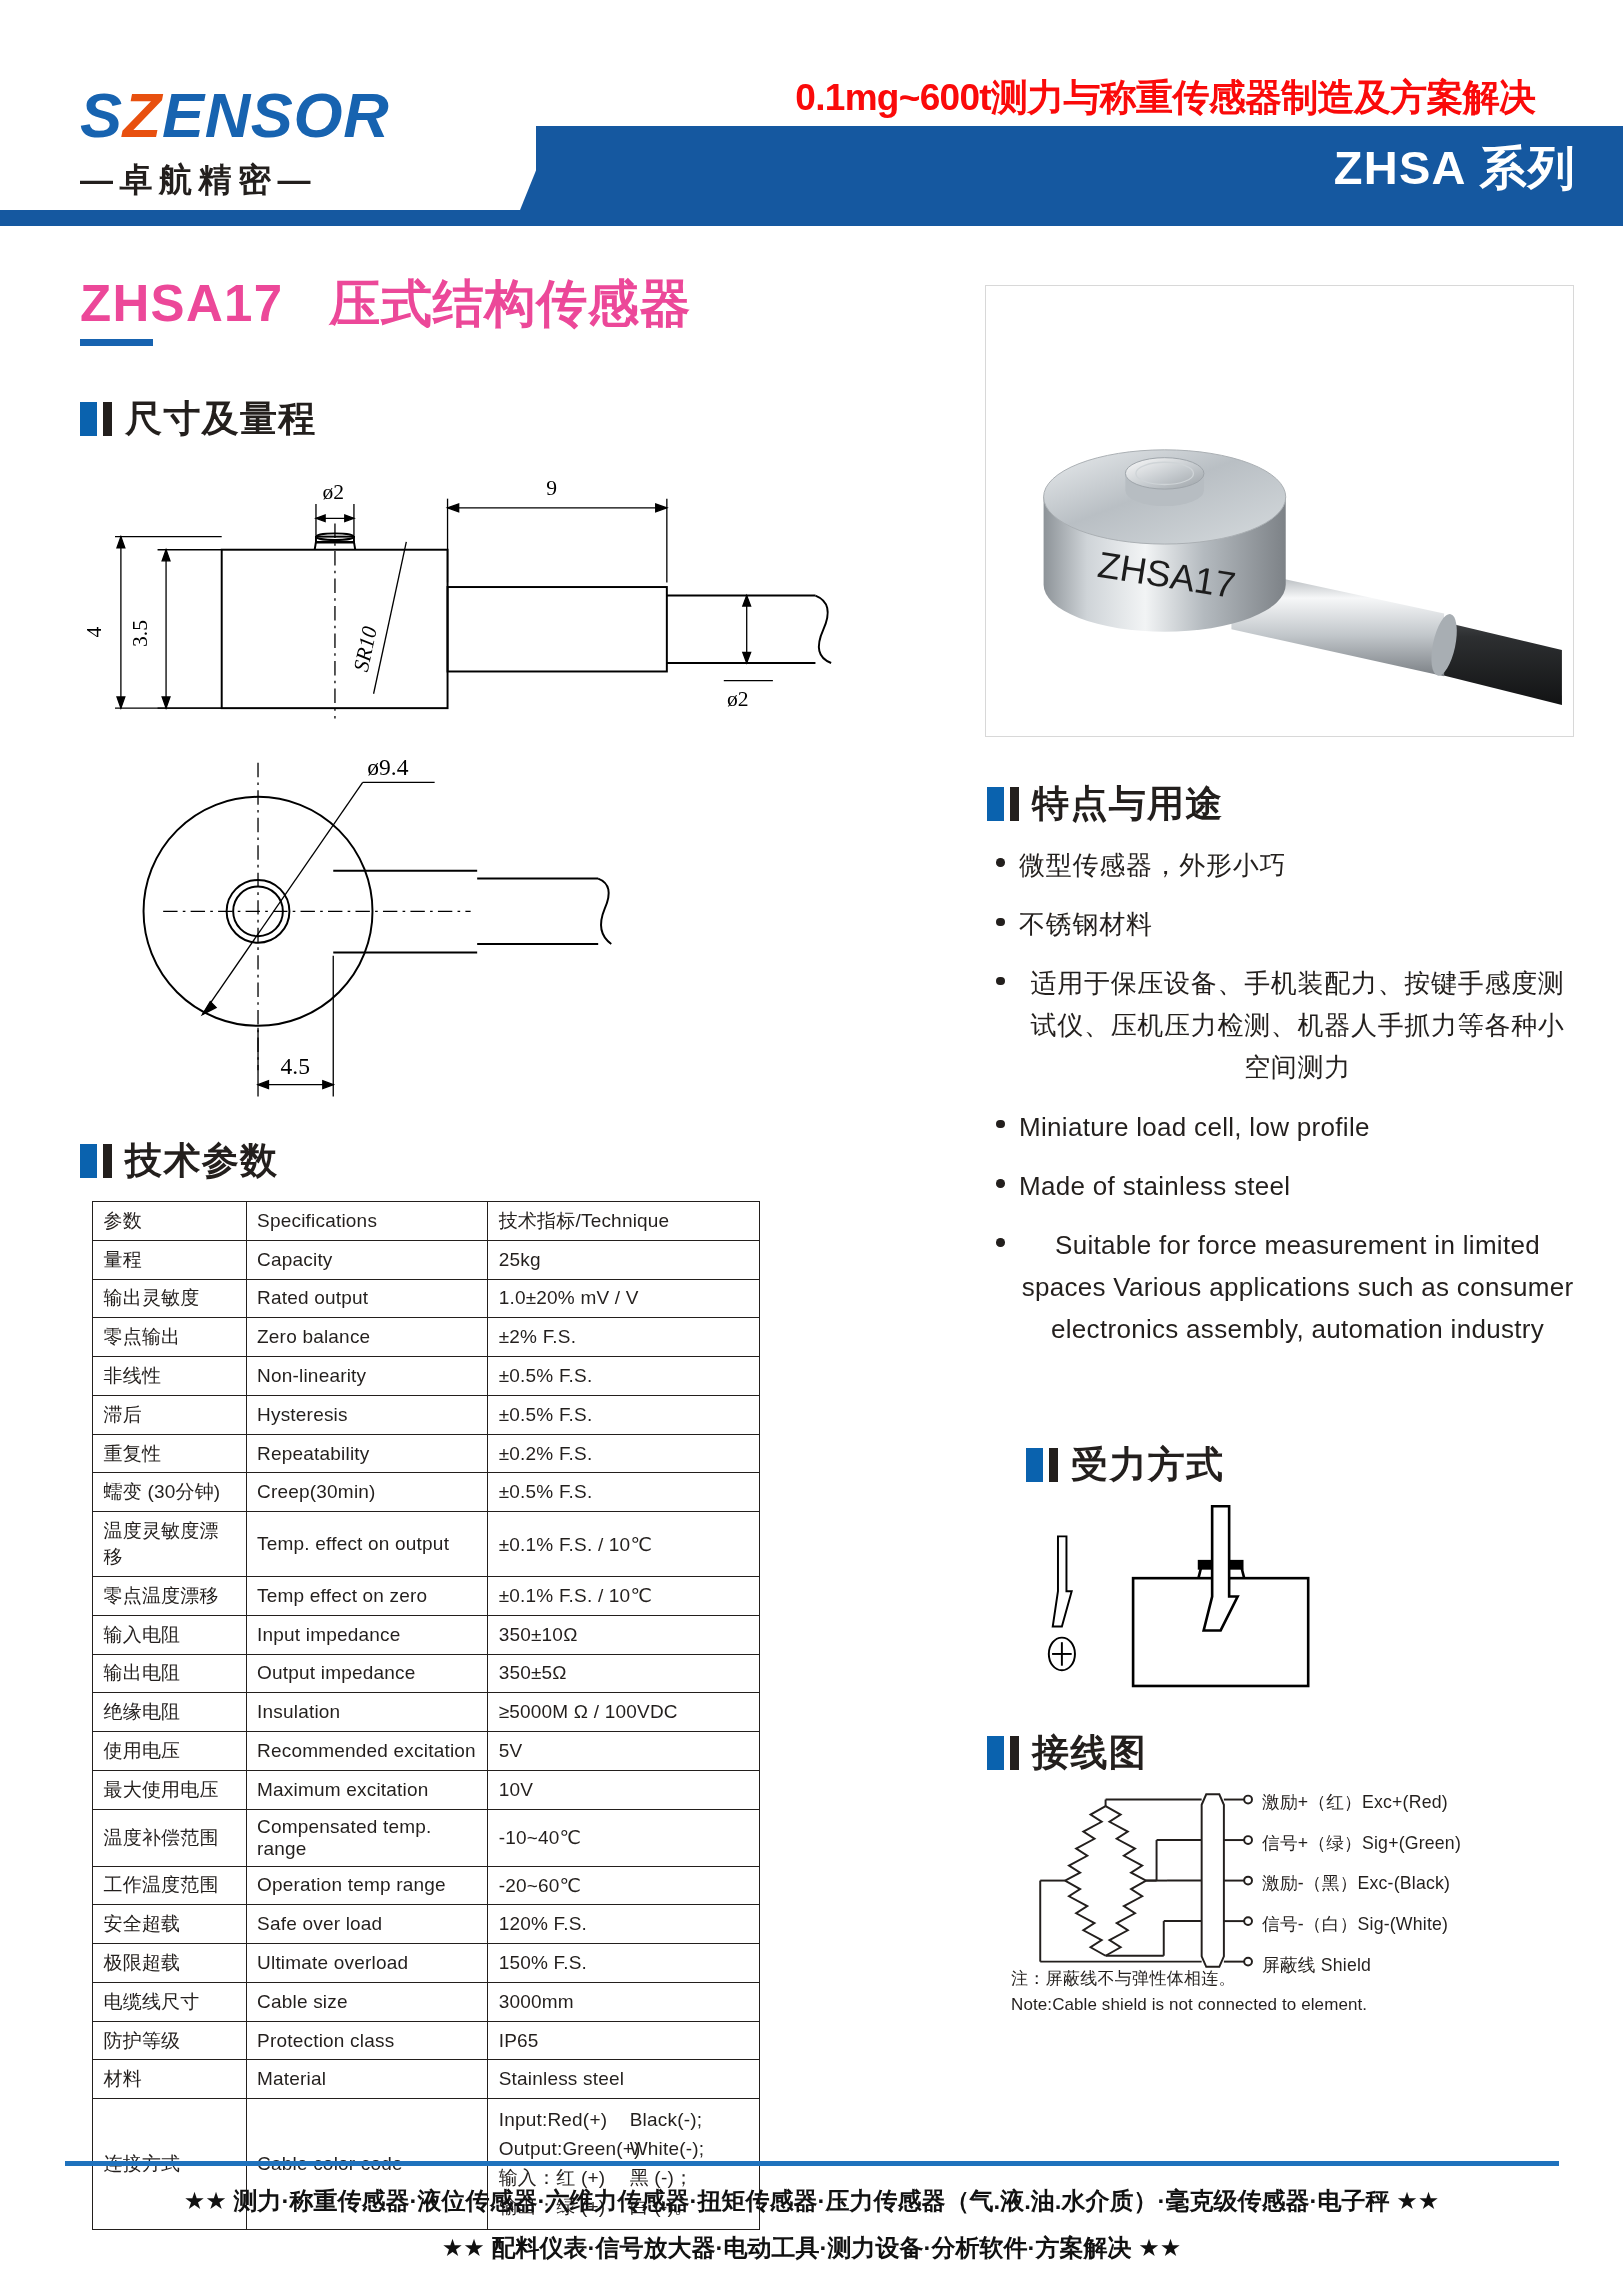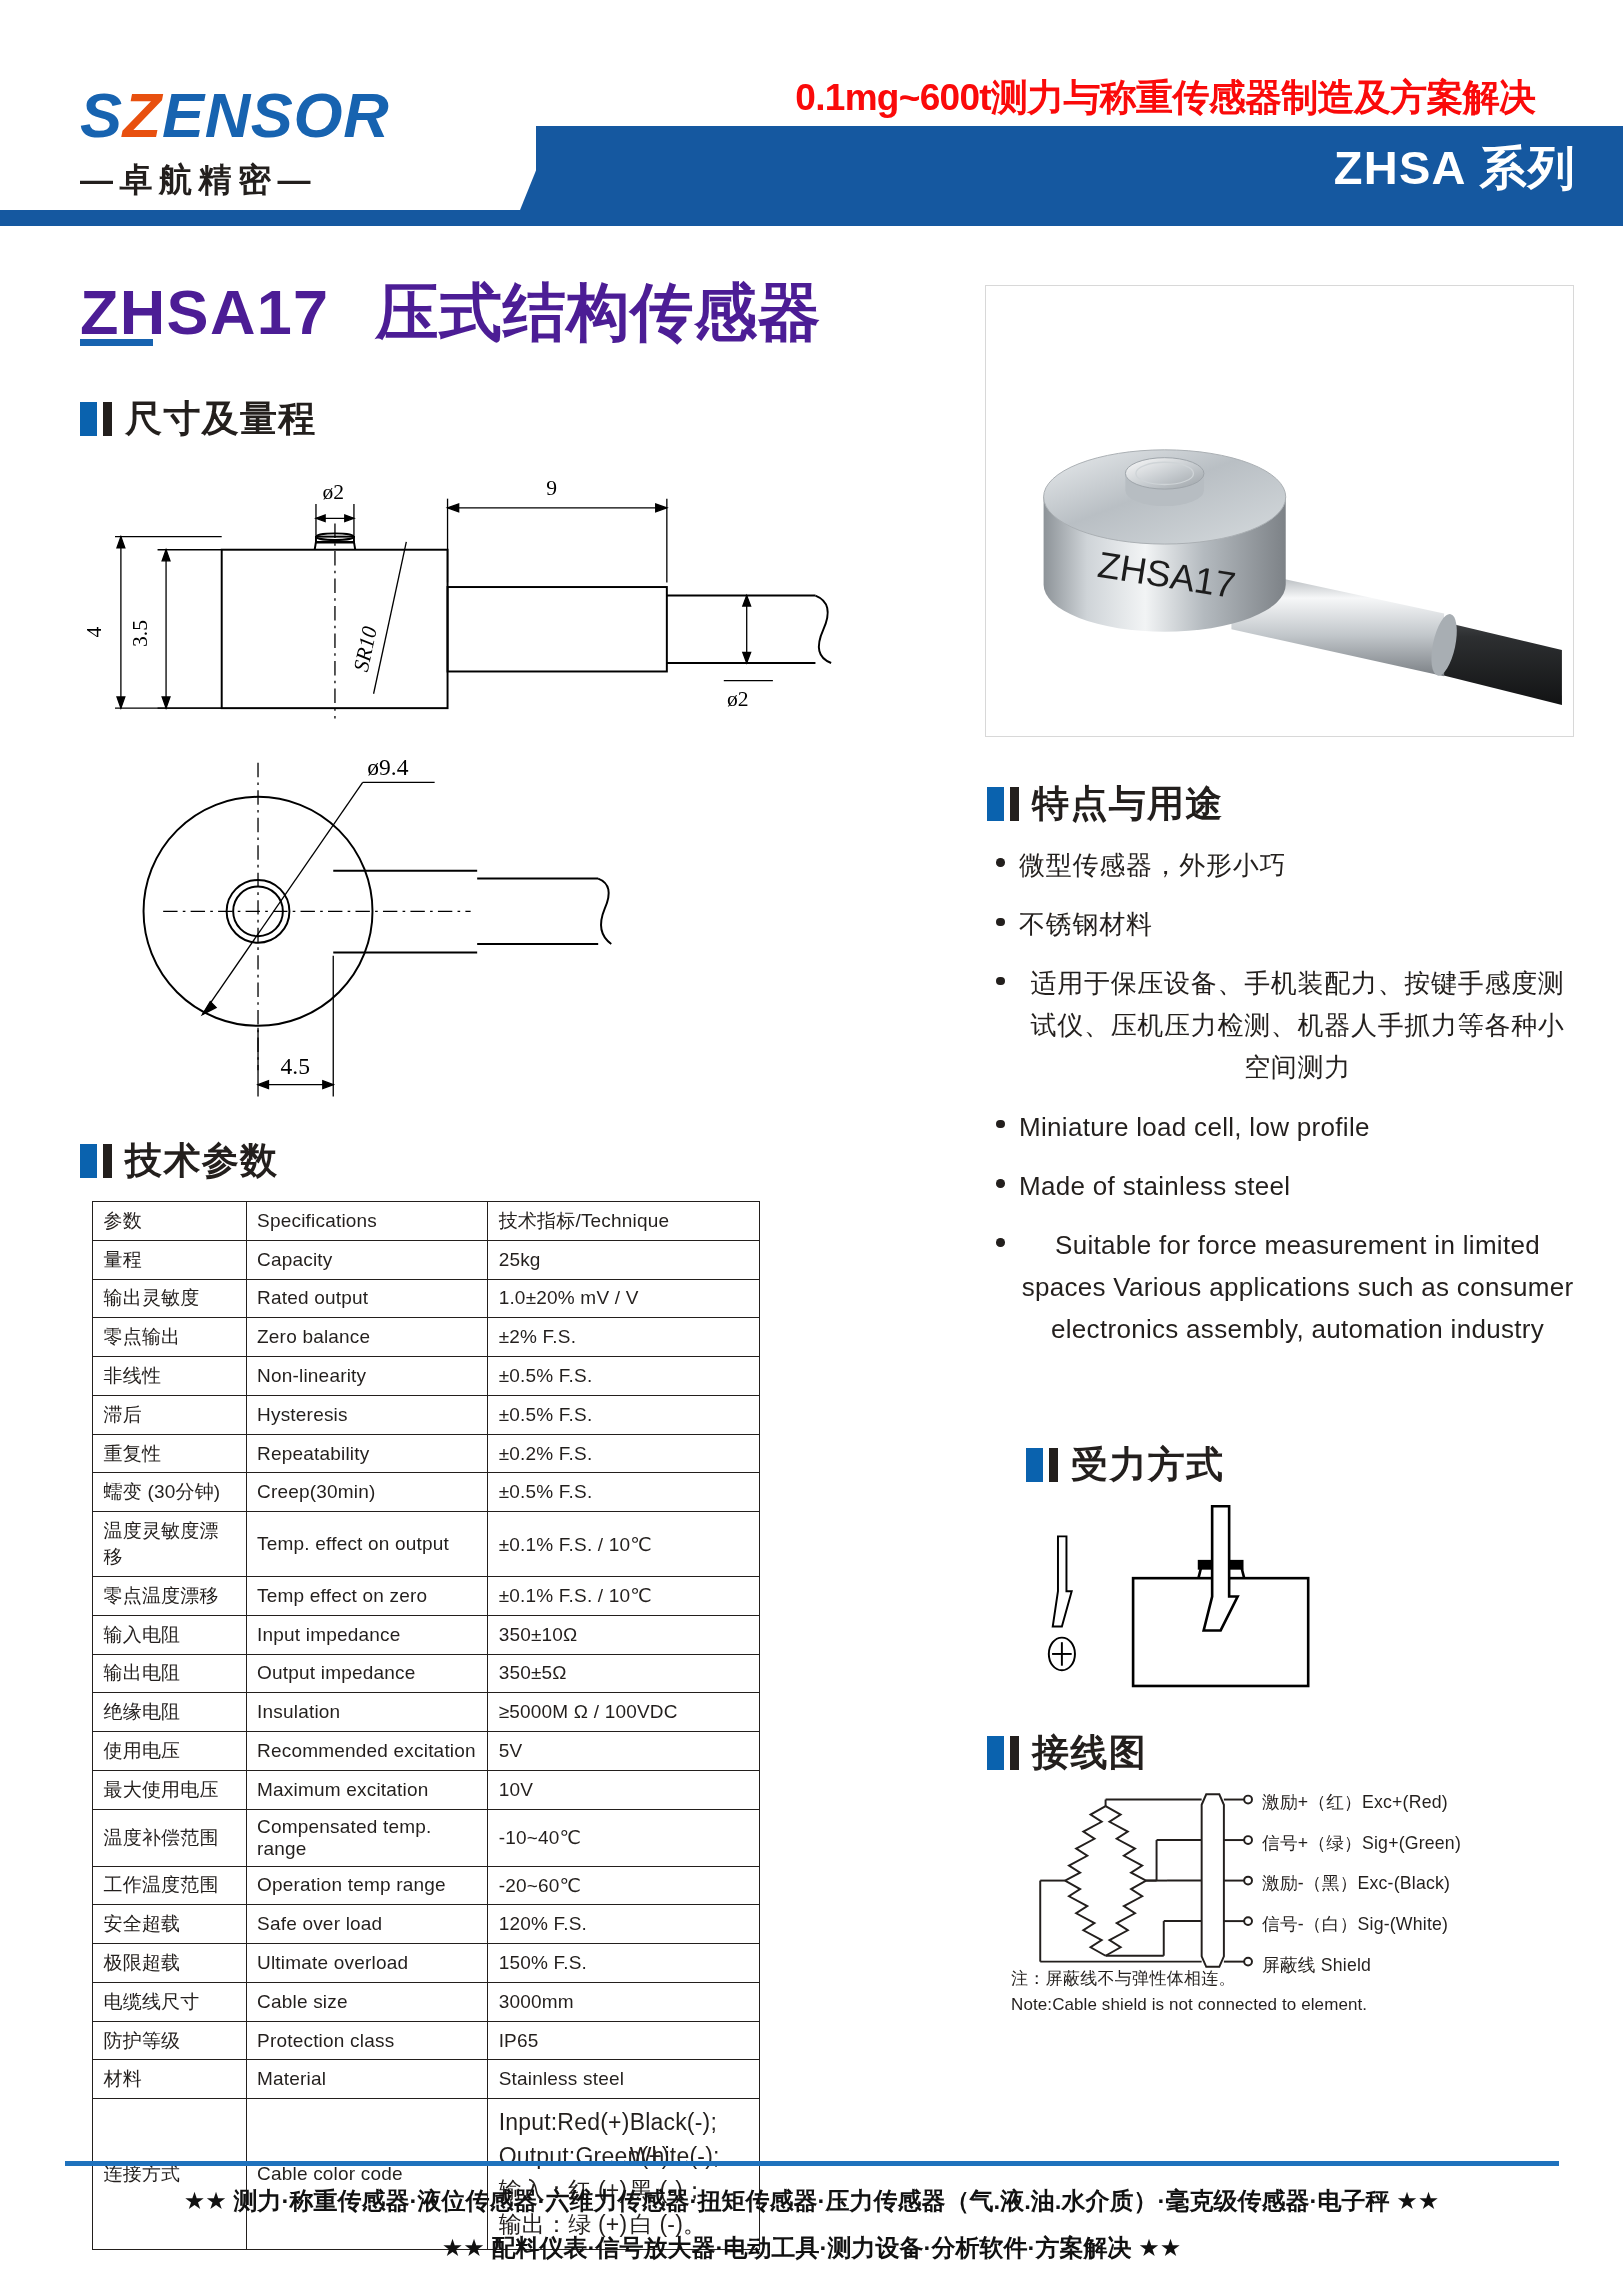--- a/index.html
+++ b/index.html
@@ -39,22 +39,22 @@
   .bs3 { left: 704px; width: 58px; }
   .banner-cap { position:absolute; left:785px; top:0; width:52px; height:84px;
                 background:#1558a0; transform: skewX(-22deg); }
   .banner-title { position:absolute; right:47px; top:0; height:84px; line-height:84px;
                   color:#fff; font-size:47px; font-weight:800; letter-spacing:1.3px;
                   white-space:nowrap; }
   .header-bottombar { position:absolute; left:0; top:210px; width:1623px; height:15.7px;
                       background:#1558a0; }
 
   
-  .ptitle { position:absolute; left:80px; top:270px; font-size:63px; font-weight:800;
-            color:#4c1d95; letter-spacing:0.7px; white-space:nowrap; }
+  .ptitle { position:absolute; left:80px; top:270px; font-size:51px; font-weight:800;
+            color:#ec4899; letter-spacing:0.7px; white-space:nowrap; }
   .ptitle .code { letter-spacing:1.3px; }
   .ptitle .cn { margin-left:46px; }
   .ptitle-rule { position:absolute; left:80px; top:339px; width:73px; height:6.5px;
                  background:#1763b0; }
 
   
   .sec { position:absolute; display:flex; align-items:center; white-space:nowrap; }
   .sec .mk-blue { width:17px; height:34px; background:#0a62ae; display:inline-block; }
   .sec .mk-dark { width:9.2px; height:34px; background:#231f1d; display:inline-block;
                   margin-left:5.9px; }
@@ -80,21 +80,21 @@
   .spec-table { position:absolute; left:92px; top:1201px; width:668px;
                 border-collapse: collapse; }
   .spec-table td { border:1.3px solid #231f1d; font-size:19px; color:#231f1d;
                    padding:5.9px 10.5px; height:35px; vertical-align:middle;
                    letter-spacing:0.2px; }
   .spec-table td.c1 { width:154px; }
   .spec-table td.c2 { width:242px; }
   .spec-table td.c3 { width:272px; }
   .spec-table tr.cc td { height:auto; padding:9.2px 10.5px; }
   .cc-grid { display:grid; grid-template-columns: 131px auto; row-gap:4.6px;
-             font-size:23px; line-height:1.28; }
+             font-size:19px; line-height:1.28; }
 
   
   .note-cn { position:absolute; left:1011px; top:1967px; font-size:17px; color:#231f1d;
              letter-spacing:0.3px; }
   .note-en { position:absolute; left:1011px; top:1995px; font-size:17px; color:#231f1d;
              letter-spacing:0.1px; }
   .wire-label { position:absolute; font-size:17.7px; color:#231f1d; white-space:nowrap;
                 letter-spacing:0.2px; }
 
   

